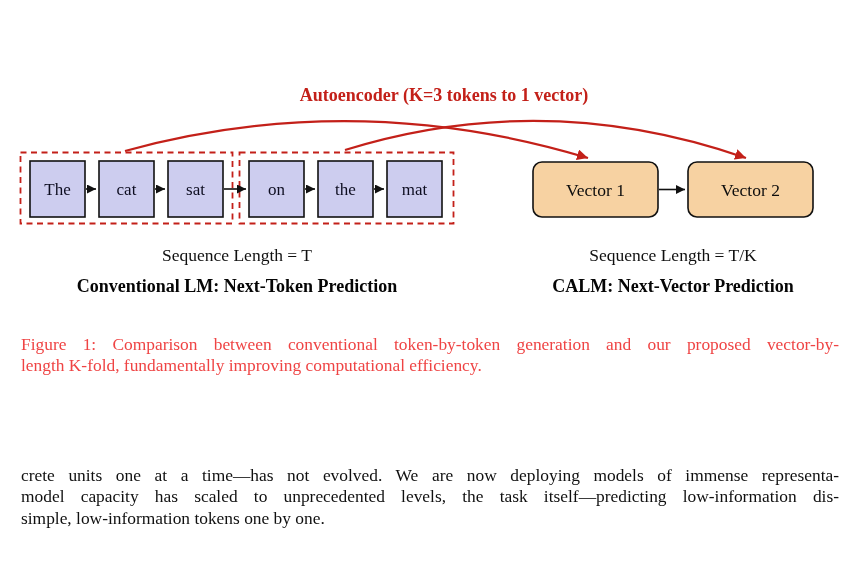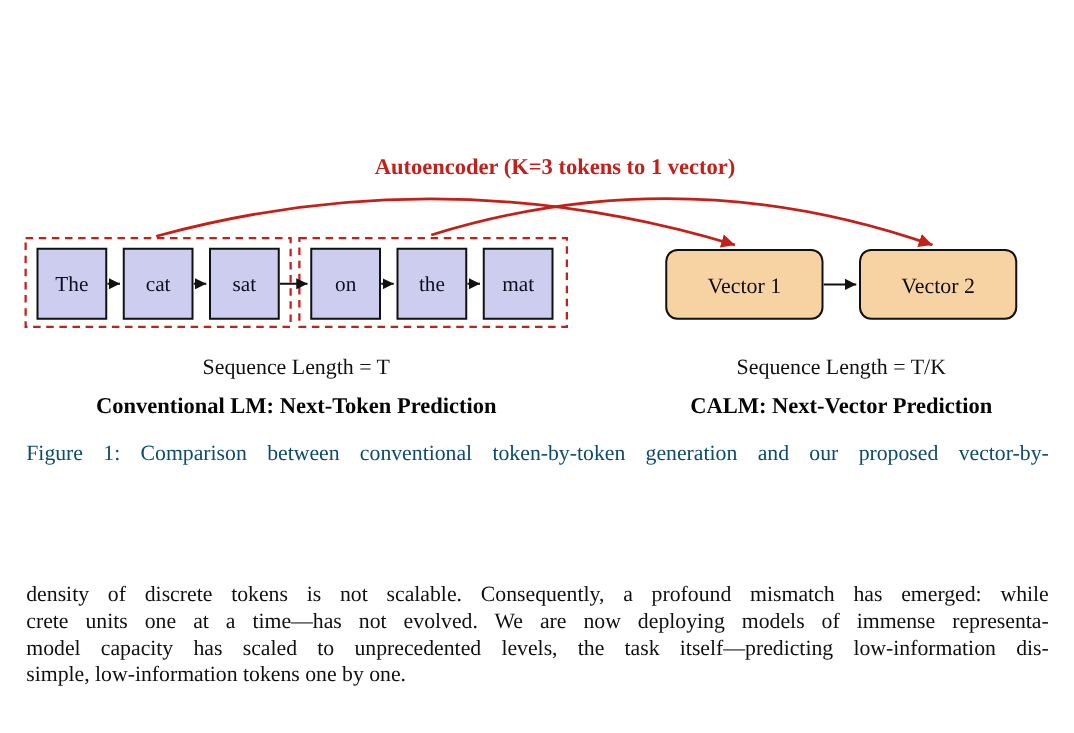--- a/index.html
+++ b/index.html
@@ -1,25 +1,25 @@
 <!DOCTYPE html>
 <html><head>
 <meta charset="utf-8">
 <style>
   html,body{margin:0;padding:0;}
   body{
     width:859px;height:586px;position:relative;background:#ffffff;
     font-family:"Liberation Serif","DejaVu Serif",serif;color:#111;
     overflow:hidden;
   }
-  .diagram-wrap{position:absolute;left:0;top:0;width:859px;height:310px;margin-top:38px;}
+  .diagram-wrap{position:absolute;left:0;top:0;width:859px;height:310px;}
   svg text{font-family:"Liberation Serif","DejaVu Serif",serif;}
   .caption{
-    position:absolute;left:21px;top:352px;width:818px;
-    font-size:17.4px;line-height:21.3px;color:#0c4a6e;
+    position:absolute;left:21px;top:334px;width:818px;
+    font-size:17.4px;line-height:21.3px;color:#ef4444;
   }
   .bodytext{
     position:absolute;left:21px;top:465px;width:818px;
     font-size:17.4px;line-height:21.3px;color:#101010;
   }
   .jline{text-align:justify;text-align-last:justify;}
   .lline{text-align:left;}
 </style>
 </head>
 <body>
@@ -73,20 +73,20 @@
   <text x="237" y="261" text-anchor="middle" font-size="17.5" fill="#101010">Sequence Length = T</text>
   <text x="673" y="261" text-anchor="middle" font-size="17.5" fill="#101010">Sequence Length = T/K</text>
 
   <text x="237" y="292" text-anchor="middle" font-size="18" font-weight="bold" fill="#050505">Conventional LM: Next-Token Prediction</text>
   <text x="673" y="292" text-anchor="middle" font-size="18" font-weight="bold" fill="#050505">CALM: Next-Vector Prediction</text>
 </svg>
 </div>
 
 <div class="caption">
   <div class="jline">Figure 1: Comparison between conventional token-by-token generation and our proposed vector-by-</div>
+  <div class="lline">length K-fold, fundamentally improving computational efficiency.</div>
 </div>
 
 <div class="bodytext">
-  <div class="jline">density of discrete tokens is not scalable.  Consequently, a profound mismatch has emerged:  while</div>
   <div class="jline">crete units one at a time—has not evolved.  We are now deploying models of immense representa-</div>
   <div class="jline">model capacity has scaled to unprecedented levels, the task itself—predicting low-information dis-</div>
   <div class="lline">simple, low-information tokens one by one.</div>
 </div>
 
 </body></html>

